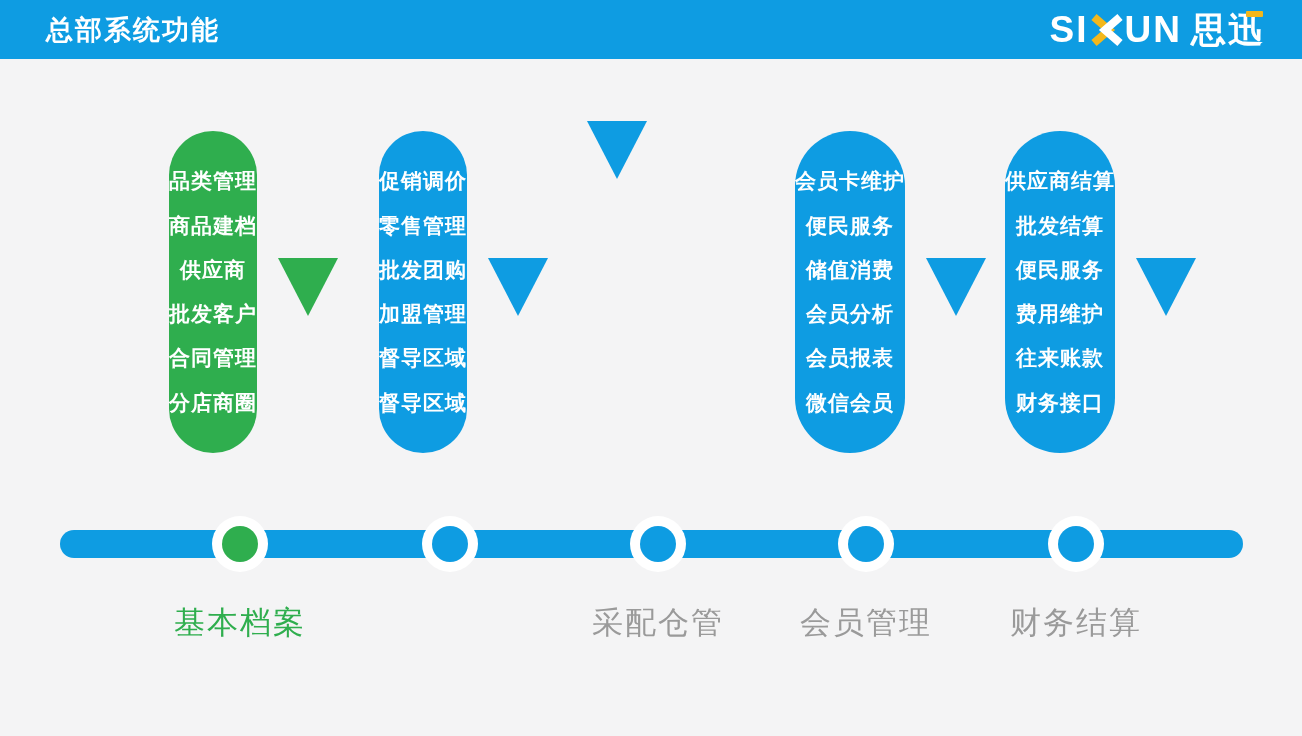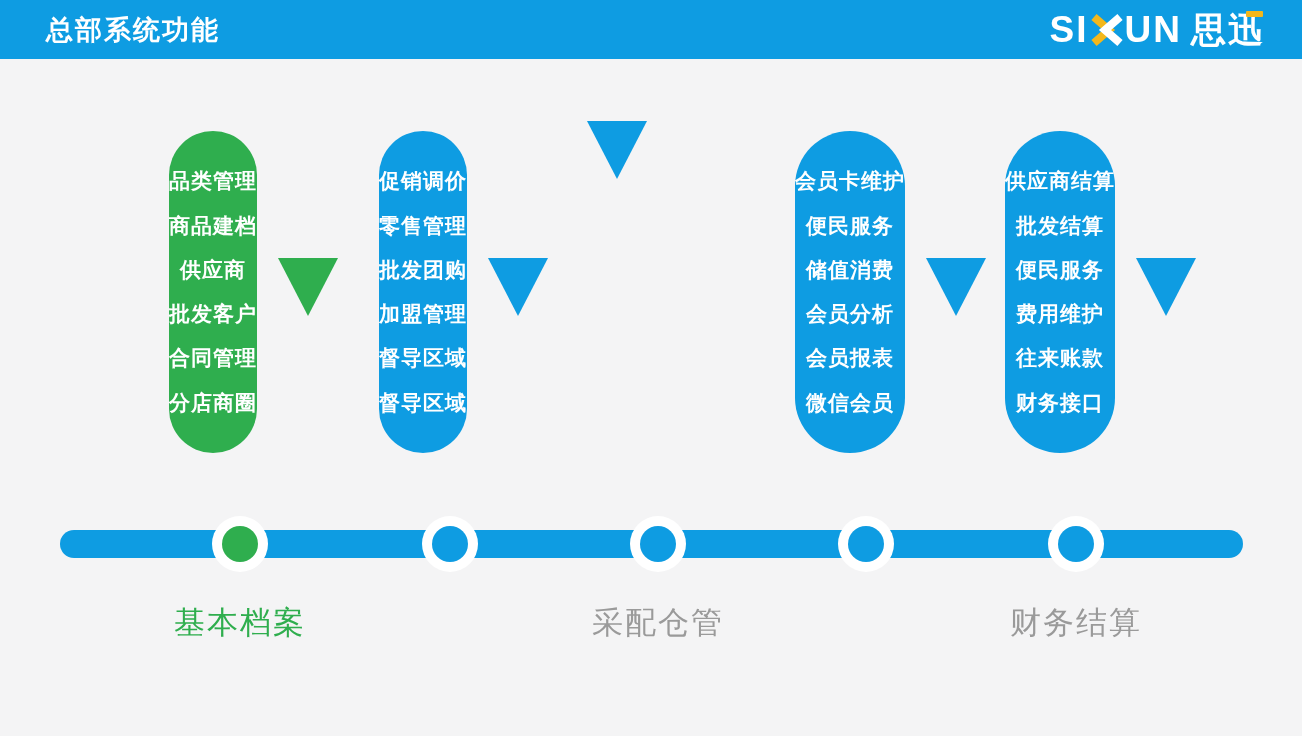--- a/index.html
+++ b/index.html
@@ -144,15 +144,16 @@
   <span class="ring r3"></span>
   <span class="ring r4"></span>
   <span class="dot d0 green"></span>
   <span class="dot d1"></span>
   <span class="dot d2"></span>
   <span class="dot d3"></span>
   <span class="dot d4"></span>
 
   <div class="cat k0 green">基本档案</div>
   <div class="cat k2">采配仓管</div>
+  <div class="cat k3">会员管理</div>
   <div class="cat k4">财务结算</div>
 
 </div>
 
 </body></html>

